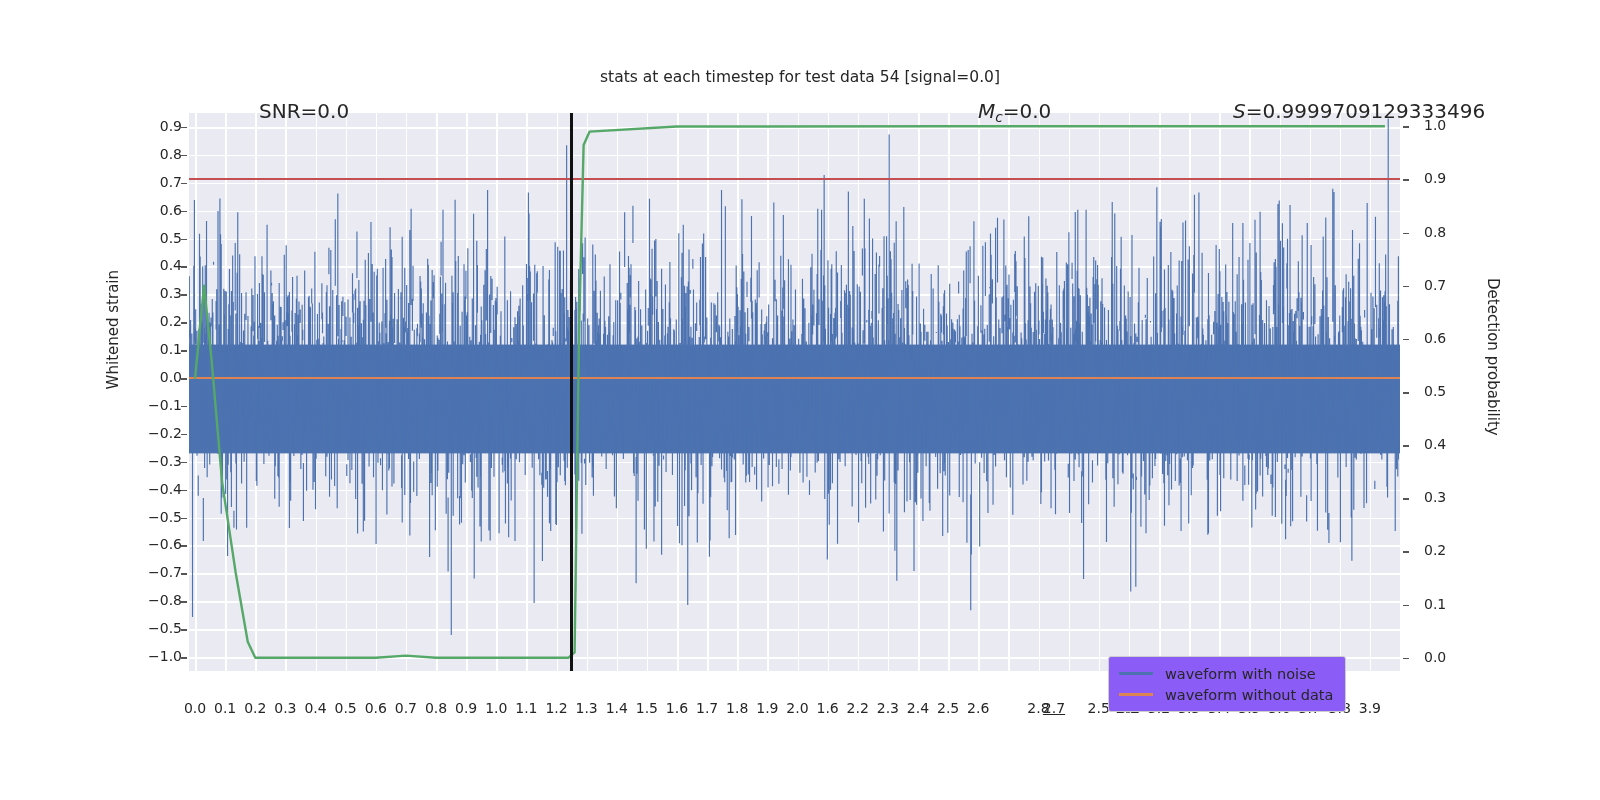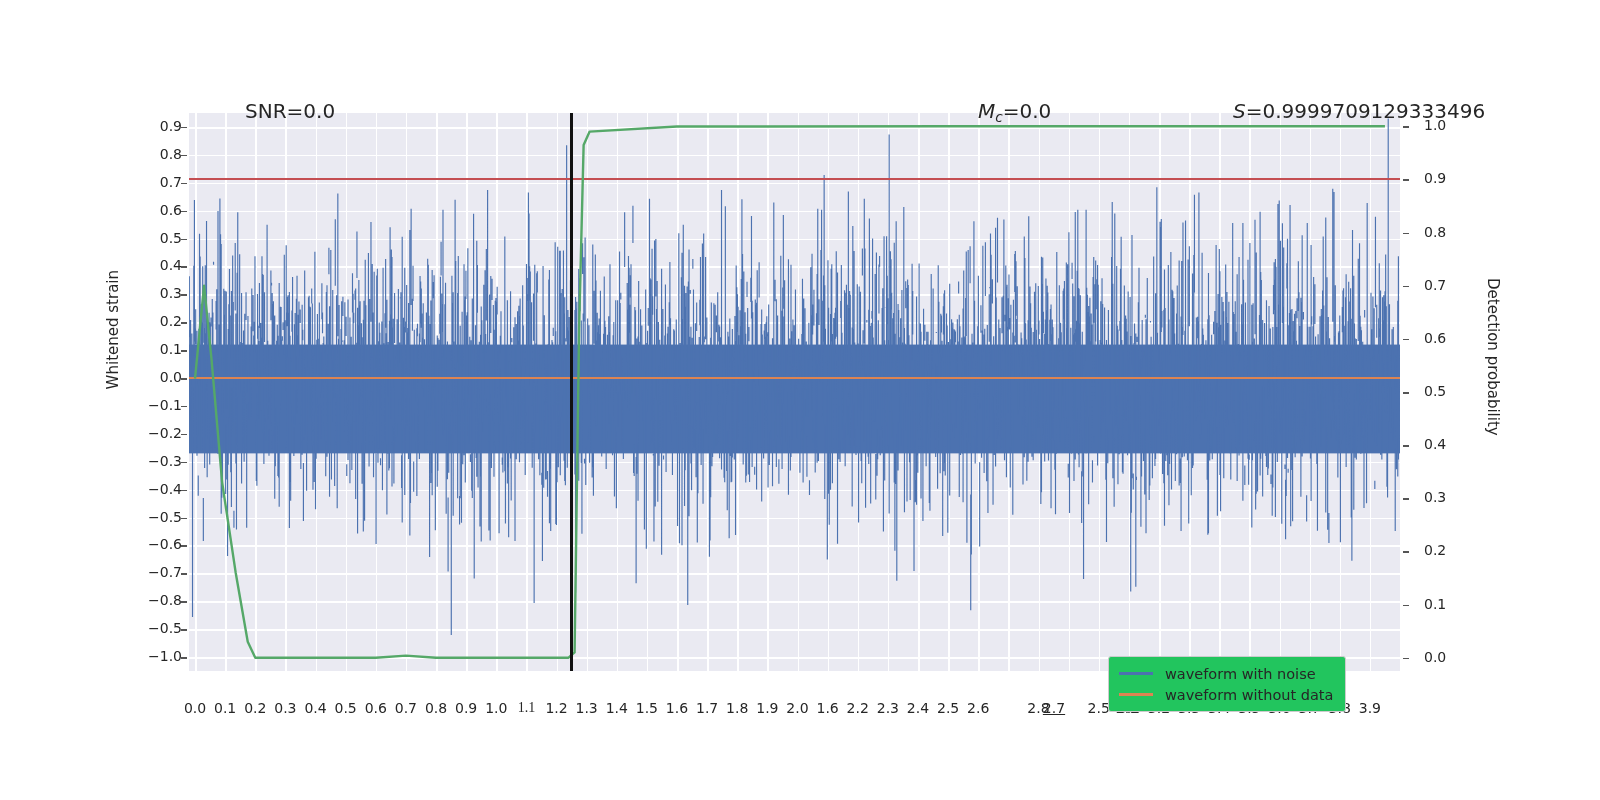--- a/index.html
+++ b/index.html
@@ -23,21 +23,21 @@
   .gridline-v{position:absolute;top:0;height:100%;width:1.6px;background:#ffffff;}
 
   
   #chart-title{
     position:absolute;top:68px;left:0;width:1600px;
     text-align:center;font-size:15.5px;color:#262626;
   }
 
   
   .annot{position:absolute;font-size:20px;color:#262626;white-space:nowrap;}
-  #annot-snr{left:245px;top:99px;}
+  #annot-snr{left:259px;top:99px;}
   #annot-mc{left:978px;top:99px;}
   #annot-s{left:1233px;top:99px;}
   .ital{font-style:italic;}
   .sub{font-size:0.68em;vertical-align:-0.28em;font-style:italic;}
 
   
   .ytick-left{
     position:absolute;right:1418px;
     font-size:14px;color:#262626;text-align:right;
     white-space:nowrap;
@@ -69,37 +69,38 @@
     white-space:nowrap;
   }
   #xlabel{
     position:absolute;top:731px;left:0;width:1600px;
     text-align:center;font-size:15px;color:#262626;
   }
 
   
   #legend{
     position:absolute;left:1108px;top:656px;
-    background:#22c55e;border:1px solid #cccccc;border-radius:3px;
+    background:#8b5cf6;border:1px solid #cccccc;border-radius:3px;
     padding:6px 12px 6px 10px;
   }
   .legend-row{display:flex;align-items:center;height:21px;}
   .legend-swatch{width:34px;height:2.4px;margin-right:12px;flex:none;}
   .legend-text{font-size:14.5px;color:#262626;white-space:nowrap;}
 
   
   svg.overlay{position:absolute;left:0;top:0;width:100%;height:100%;display:block;}
   .hline{position:absolute;left:0;width:100%;height:2px;}
   .vline{position:absolute;top:0;height:100%;width:2.6px;background:#111111;}
 </style>
 </head>
 <body>
 
 <div id="root">
 
+  <div id="chart-title">stats at each timestep for test data 54 [signal=0.0]</div>
 
   <div id="ylabel-left">Whitened strain</div>
   <div id="ylabel-right">Detection probability</div>
 
   <div id="plot-area">
     <div id="grid-layer">
         <div class="gridline-h" style="top: 13.95px;"></div>
         <div class="gridline-h" style="top: 41.85px;"></div>
         <div class="gridline-h" style="top: 69.75px;"></div>
         <div class="gridline-h" style="top: 97.65px;"></div>
@@ -243,21 +244,21 @@
       <div class="xtick" style="left: 225.149px;">0.1</div>
       <div class="xtick" style="left: 255.274px;">0.2</div>
       <div class="xtick" style="left: 285.398px;">0.3</div>
       <div class="xtick" style="left: 315.522px;">0.4</div>
       <div class="xtick" style="left: 345.647px;">0.5</div>
       <div class="xtick" style="left: 375.771px;">0.6</div>
       <div class="xtick" style="left: 405.896px;">0.7</div>
       <div class="xtick" style="left: 436.02px;">0.8</div>
       <div class="xtick" style="left: 466.144px;">0.9</div>
       <div class="xtick" style="left: 496.269px;">1.0</div>
-      <div class="xtick" style="left: 526.393px; font-family: Liberation Serif, serif;">1.1</div>
+      <div class="xtick" style="left: 526.393px;">1.1</div>
       <div class="xtick" style="left: 556.517px;">1.2</div>
       <div class="xtick" style="left: 586.642px;">1.3</div>
       <div class="xtick" style="left: 616.766px;">1.4</div>
       <div class="xtick" style="left: 646.891px;">1.5</div>
       <div class="xtick" style="left: 677.015px;">1.6</div>
       <div class="xtick" style="left: 707.139px;">1.7</div>
       <div class="xtick" style="left: 737.264px;">1.8</div>
       <div class="xtick" style="left: 767.388px;">1.9</div>
       <div class="xtick" style="left: 797.512px;">2.0</div>
       <div class="xtick" style="left: 827.637px;">1.6</div>

